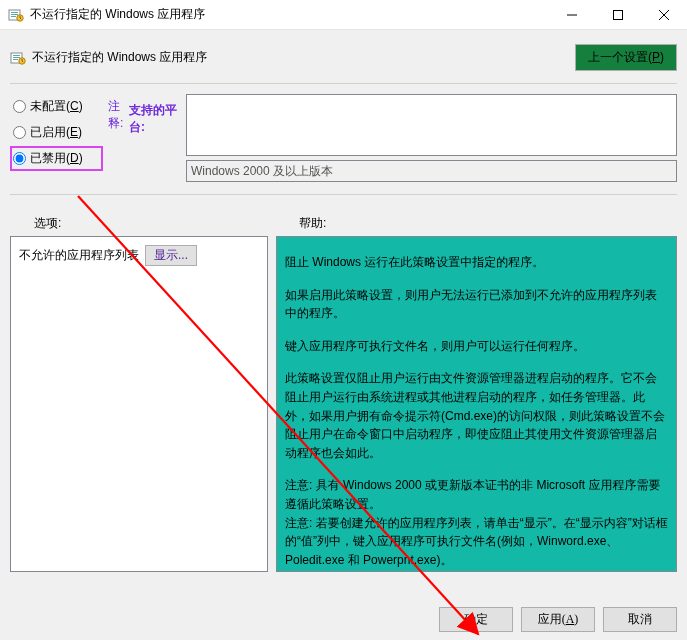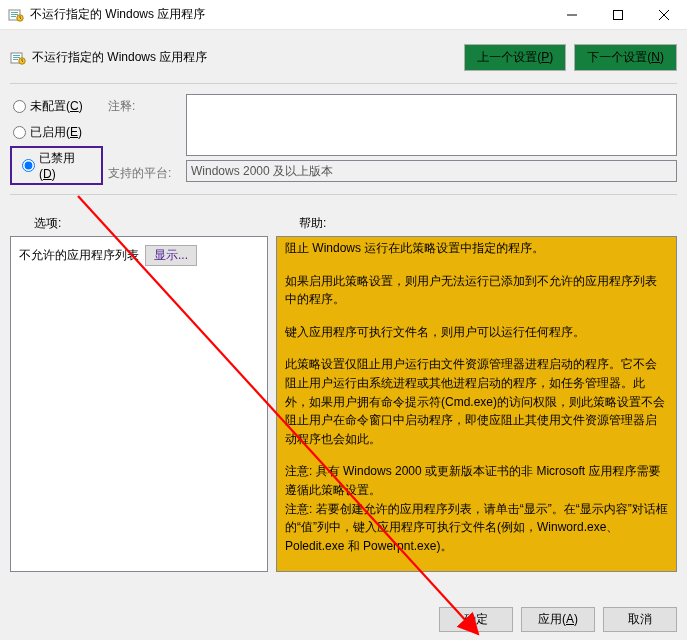--- a/index.html
+++ b/index.html
@@ -62,32 +62,32 @@
       padding-left: 3px;
     }
     .radio-item {
       display: flex;
       align-items: center;
       gap: 4px;
       font-size: 12px;
     }
     .radio-item input { margin: 0; }
     .highlight {
-      border: 2px solid #4c1d95;
-      padding: 2px 10px;
+      border: 2px solid #d946ef;
+      padding: 2px 1px;
       margin:-4px -3px;
     }
     .label-col {
       width: 70px;
-      color: #737373;
+      color: #6d28d9;
       display:flex;
-      flex-direction:column;
+      flex-direction:row;
     }
     .comment-lbl{padding-top:4px;}
-    .platform-lbl{padding-top:8px;}
+    .platform-lbl{padding-top:8px;font-weight:bold;}
     .field-col { flex:1; display:flex; flex-direction:column; gap:4px; }
     .textarea {
       background: #fff;
       border: 1px solid #828790;
       width: 100%;
       resize: none;
       font-family: inherit;
       font-size: 12px;
       padding: 2px 4px;
     }
@@ -116,41 +116,41 @@
       background: #e1e1e1;
       border: 1px solid #adadad;
       padding: 1px 8px;
       font-size: 12px;
       font-family: inherit;
       color: #4c1d95;
     }
     .help-panel {
       flex: 1;
       border: 1px solid #828790;
-      background: #eab308;
-      padding: 2px 8px;
+      background: #14b8a6;
+      padding: 16px 8px;
       overflow-y: auto;
       line-height: 1.55;
       font-size: 12px;
       color: #000;
     }
     .help-panel p { margin-bottom: 14px; }
     .help-panel p.tight { margin-bottom: 0; }
     .footer {
       position: absolute;
       bottom: 8px; right: 10px;
       display: flex; gap: 8px;
     }
     .dlg-btn {
       background: #e1e1e1;
       border: 1px solid #adadad;
       padding: 3px 0;
       width: 74px;
       font-size: 12px;
-      font-family: Liberation Sans, sans-serif;
+      font-family: Liberation Serif, serif;
       cursor: pointer;
     }
     .arrow-svg {
       position: absolute;
       left: 70px;
       top: 148px;
       pointer-events: none;
       z-index: 10;
     }
     .u { text-decoration: underline; }
@@ -195,21 +195,20 @@
         <rect x="1" y="3" width="11" height="10" fill="#fff" stroke="#888"></rect>
         <rect x="3" y="5" width="7" height="1" fill="#5aa"></rect>
         <rect x="3" y="7" width="7" height="1" fill="#5aa"></rect>
         <rect x="3" y="9" width="5" height="1" fill="#5aa"></rect>
         <circle cx="12" cy="11" r="3.2" fill="#f5c542" stroke="#b08000"></circle>
         <path d="M12 9v2l1.2 1.2" stroke="#7a5c00" stroke-width="1" fill="none"></path>
       </svg>
       <span>不运行指定的 Windows 应用程序</span>
     </div>
     <button class="hdr-btn">上一个设置(<span class="u">P</span>)</button>
-    <button class="hdr-btn">下一个设置(<span class="u">N</span>)</button>
   </div>
 
   <div class="divider"></div>
 
   <div class="config-row">
     <div class="radio-col">
       <label class="radio-item">
         <input type="radio" name="state" style="">
         <span>未配置(<span class="u">C</span>)</span>
       </label>

